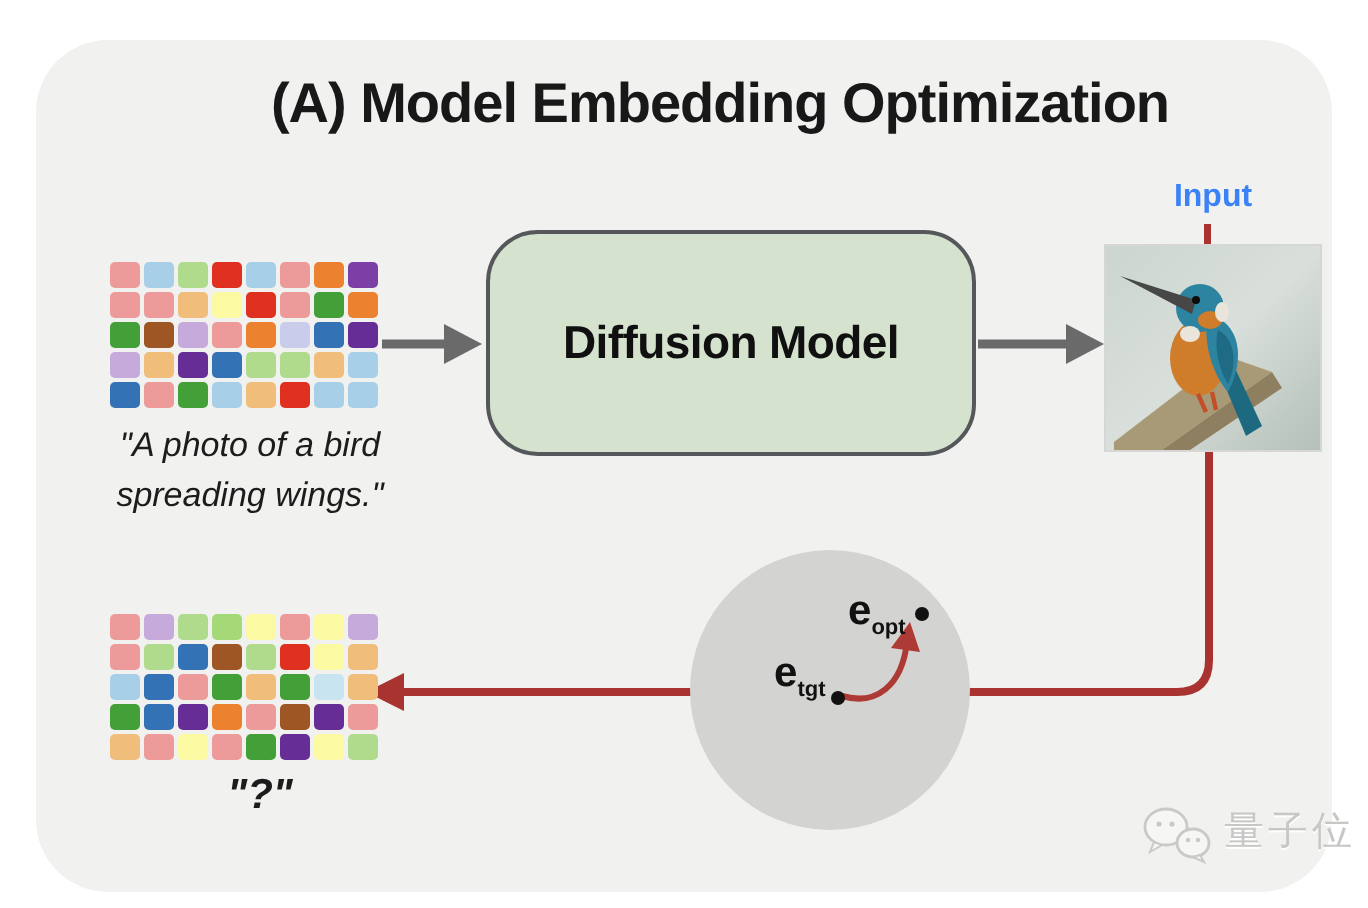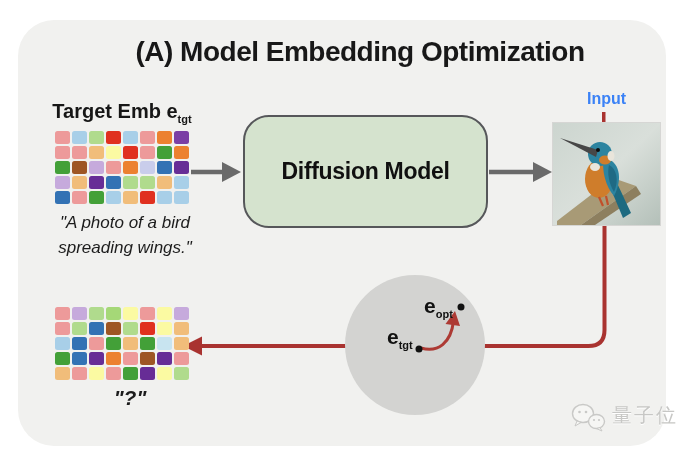--- a/index.html
+++ b/index.html
@@ -87,23 +87,20 @@
     <g>
       <path d="M421,348 C438,353 451,343 453.5,321" fill="none" stroke="#ad3a34" stroke-width="3"></path>
       <polygon points="445.5,324 455,311 460,326" fill="#ad3a34"></polygon>
     </g>
     <circle cx="419" cy="349" r="3.5" fill="#111"></circle>
     <circle cx="461" cy="307" r="3.5" fill="#111"></circle>
   </svg>
 
   <div class="abs title">(A) Model Embedding Optimization</div>
 
-  <div class="abs emb-label" style="left:34px;top:100px;width:176px;">
-    <span>Target Emb e</span><sub>tgt</sub>
-  </div>
   <div class="abs emb-grid" style="left:55px;top:131px;">
       <div class="cell" style="background: rgb(237, 154, 154);"></div>
       <div class="cell" style="background: rgb(168, 207, 232);"></div>
       <div class="cell" style="background: rgb(176, 219, 141);"></div>
       <div class="cell" style="background: rgb(224, 48, 31);"></div>
       <div class="cell" style="background: rgb(168, 207, 232);"></div>
       <div class="cell" style="background: rgb(237, 154, 154);"></div>
       <div class="cell" style="background: rgb(236, 129, 48);"></div>
       <div class="cell" style="background: rgb(123, 63, 165);"></div>
       <div class="cell" style="background: rgb(237, 154, 154);"></div>

